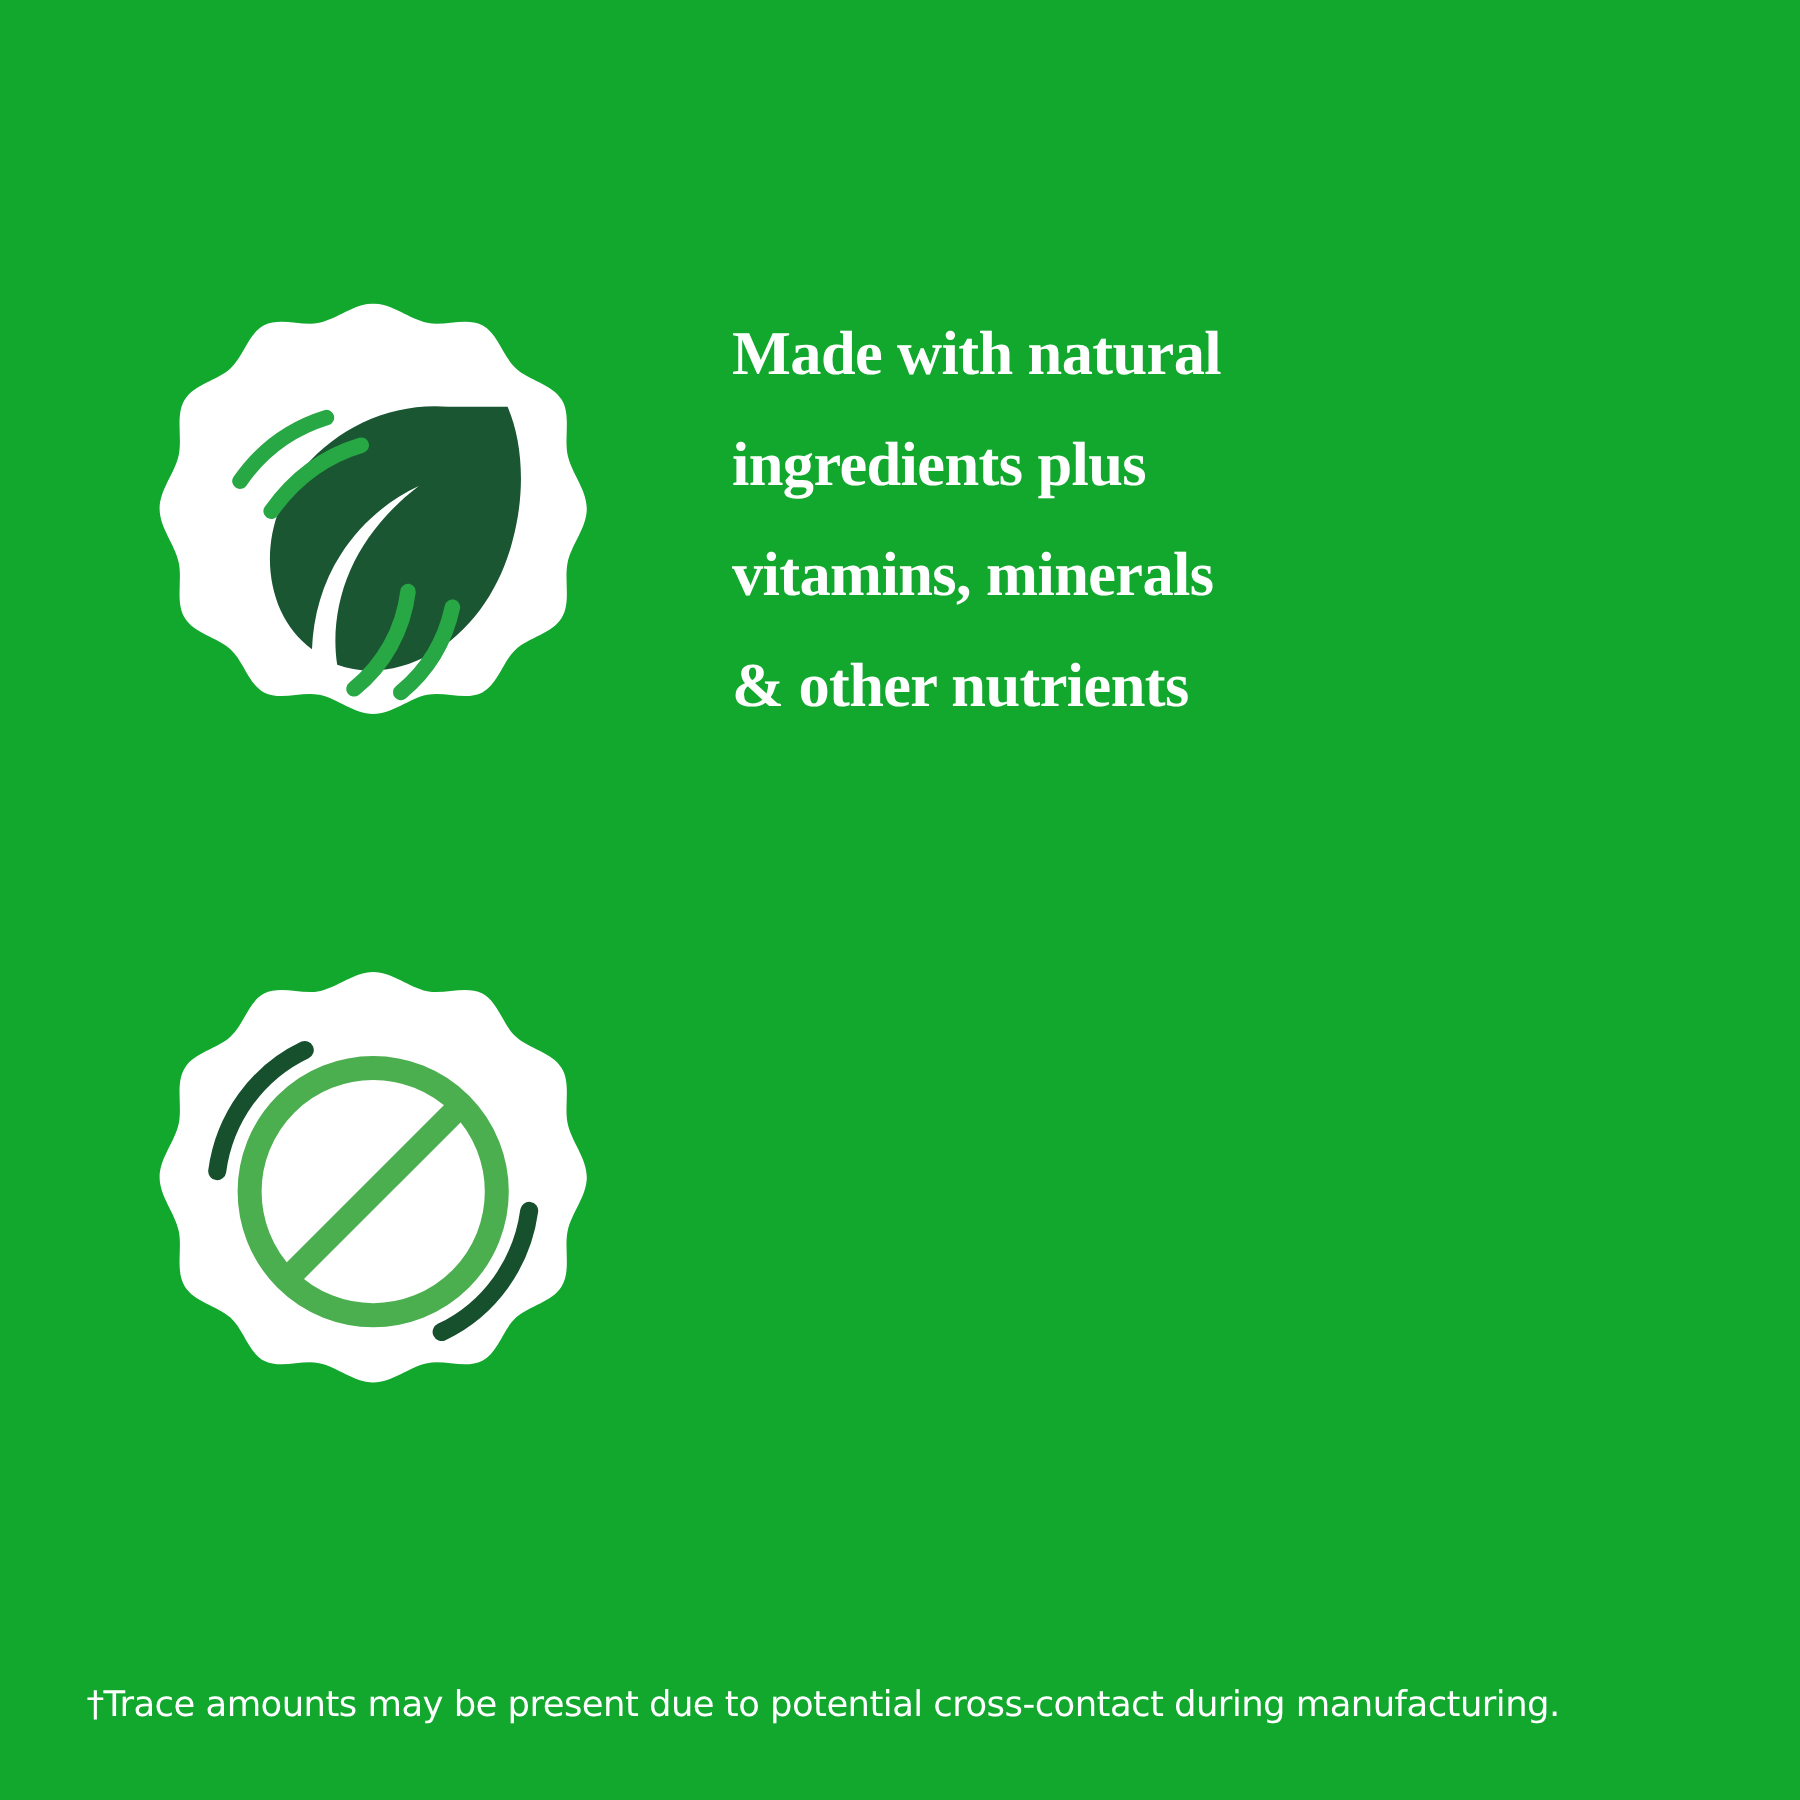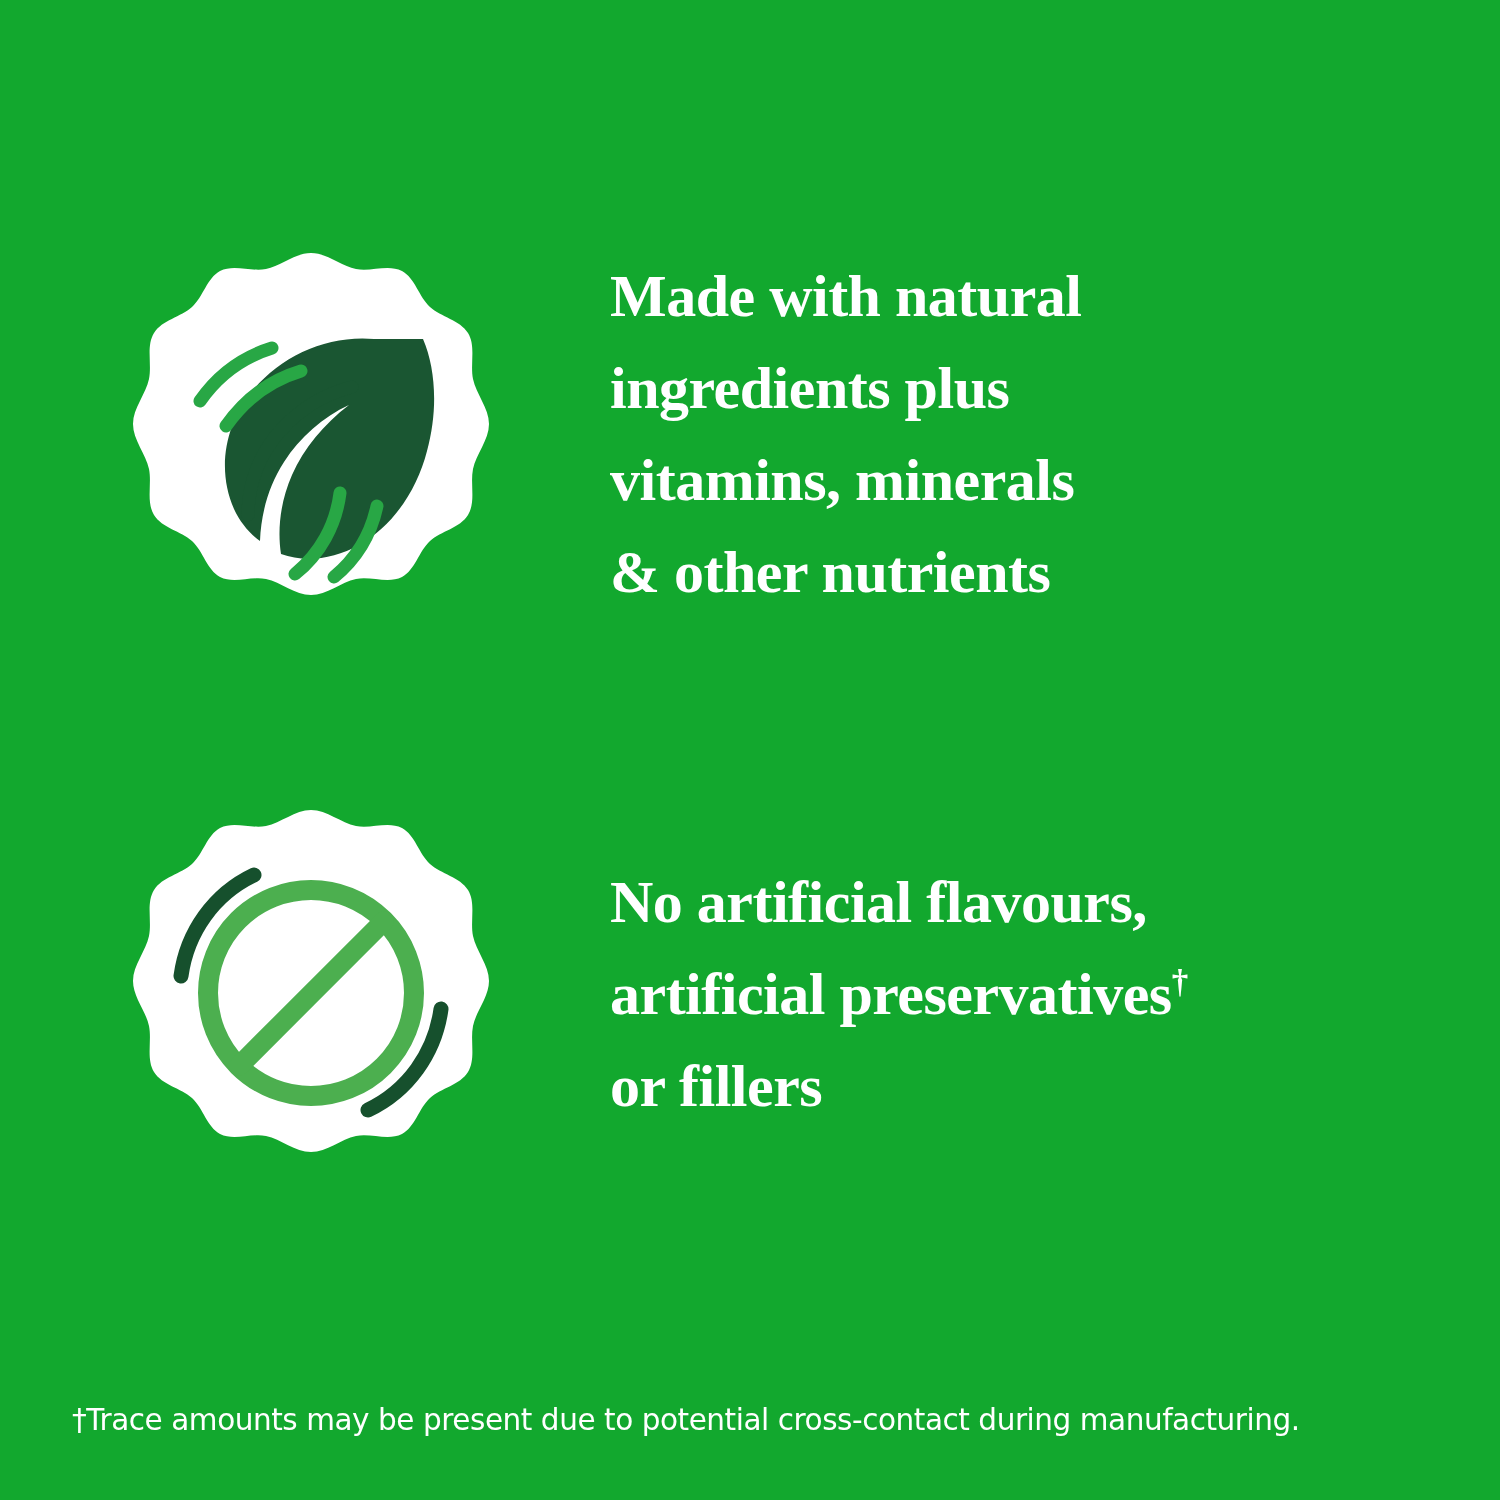--- a/index.html
+++ b/index.html
@@ -44,21 +44,21 @@
     width: 366px;
     height: 366px;
   }
 
   .benefit-text {
     flex: 1 1 auto;
     margin-left: 116px;
     color: #FFFFFF;
     font-family: "Liberation Serif", "DejaVu Serif", serif;
     font-weight: bold;
-    font-size: 60px;
+    font-size: 52px;
     line-height: 92px;
     letter-spacing: -0.5px;
     white-space: pre-line;
     -webkit-font-smoothing: antialiased;
   }
   #benefit-row-1 .benefit-text { margin-top: -4px; }
   #benefit-row-2 .benefit-text { margin-top: 2px; }
 
   .benefit-text sup {
     font-size: 0.55em;
@@ -191,20 +191,17 @@
         <line x1="111" y1="256" x2="256" y2="111" stroke="#4CAF4F" stroke-width="20" stroke-linecap="round"></line>
 
         <path fill="none" stroke="#16502D" stroke-width="15" stroke-linecap="round" d="
           M53 166 c6 -44 33 -82 73 -101"></path>
 
         <path fill="none" stroke="#16502D" stroke-width="15" stroke-linecap="round" d="
           M313 199 c-6 44 -33 82 -73 101"></path>
       </svg>
     </div>
 
-    <div class="benefit-text" style="color: rgb(255, 255, 255);"><span>No artificial flavours,
-artificial preservatives</span><sup>†</sup><span>
-or fillers</span></div>
   </div>
 
   <div class="footnote" style="color: rgb(255, 255, 255);">†Trace amounts may be present due to potential cross-contact during manufacturing.</div>
 
 </div>
 
 </body></html>

